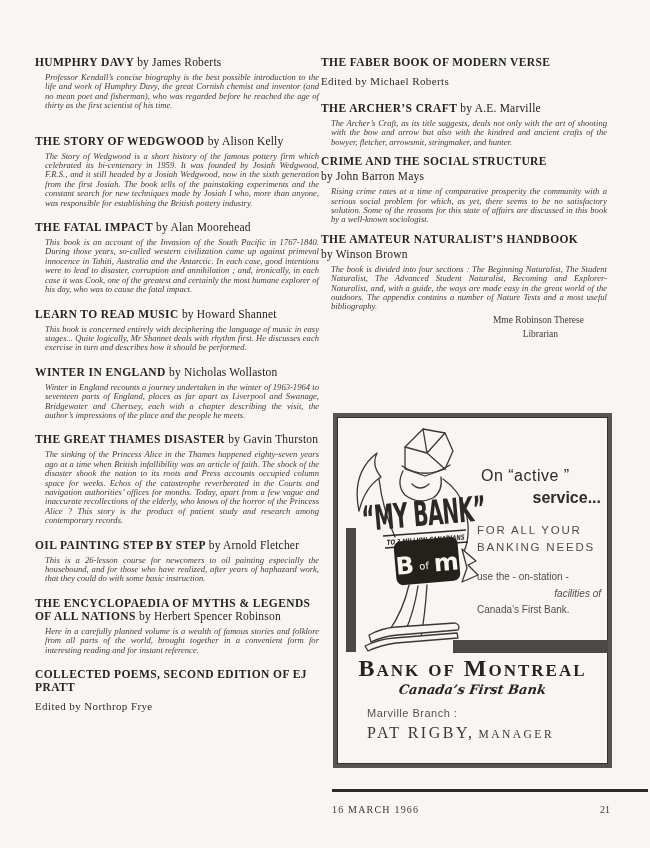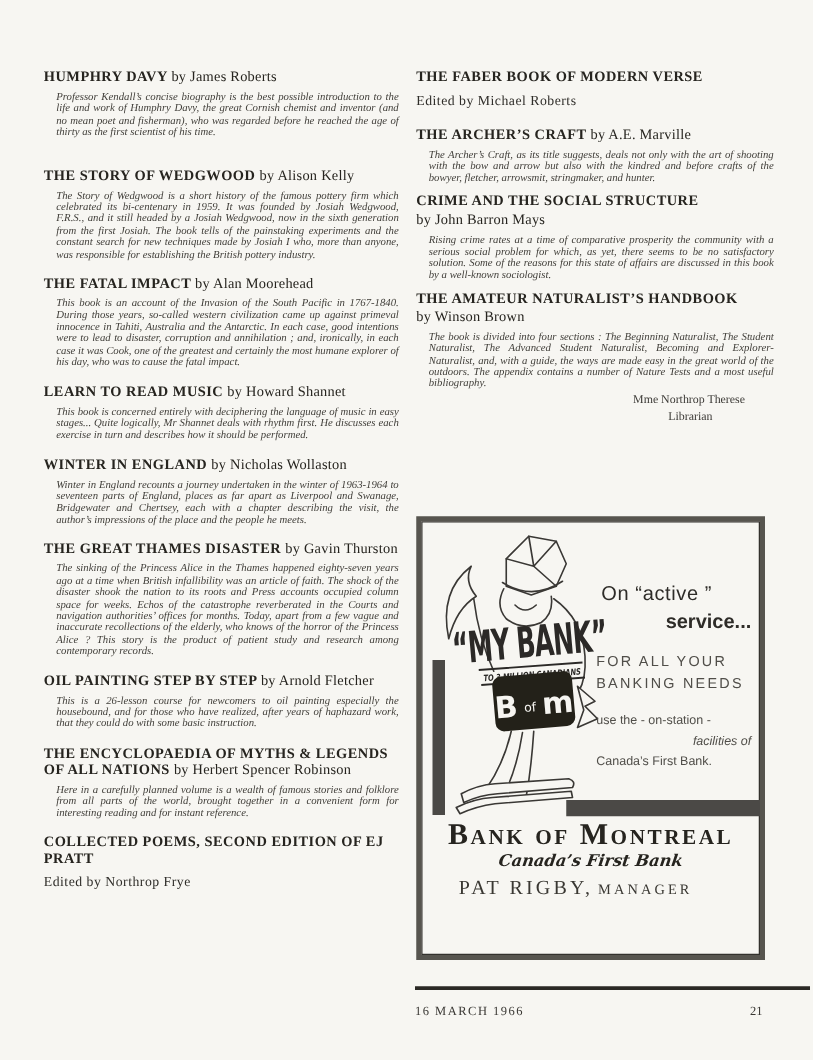--- a/index.html
+++ b/index.html
@@ -5,21 +5,21 @@
   html,body { margin:0; padding:0; }
   body {
     width:650px; height:848px; position:relative;
     background:#f7f6f2;
     font-family:"Liberation Serif", serif;
     color:#3f3d39;
     overflow:hidden;
   }
   .col { position:absolute; top:56px; }
   .col-left  { left:35px;  width:284px; }
-  .col-right { left:333px; width:286px; }
+  .col-right { left:321px; width:286px; }
 
   .review { margin-bottom:13px; }
   .review.gap-lg { margin-bottom:24px; }
   .review.gap-md { margin-bottom:15px; }
   .review.gap-sm { margin-bottom:8px; }
 
   h3.rtitle {
     margin:0 0 4px 0; font-size:11.5px; line-height:13px;
     letter-spacing:0.4px; color:#26241f; font-weight:bold;
   }
@@ -127,32 +127,32 @@
 
   <div class="col col-right">
 
     <section class="review gap-md">
       <h3 class="rtitle"><span>THE FABER BOOK OF MODERN VERSE</span></h3>
       <div class="editor-line">Edited by Michael Roberts</div>
     </section>
 
     <section class="review gap-sm">
       <h3 class="rtitle"><span>THE ARCHER’S CRAFT</span> <span class="by">by A.E. Marville</span></h3>
-      <p class="rbody">The Archer’s Craft, as its title suggests, deals not only with the art of shooting with the bow and arrow but also with the kindred and before crafts of the bowyer, fletcher, arrowsmit, stringmaker, and hunter.</p>
+      <p class="rbody">The Archer’s Craft, as its title suggests, deals not only with the art of shooting with the bow and arrow but also with the kindred and ancient crafts of the bowyer, fletcher, arrowsmit, stringmaker, and hunter.</p>
     </section>
 
     <section class="review gap-sm">
       <h3 class="rtitle"><span>CRIME AND THE SOCIAL STRUCTURE</span><span class="by-block">by John Barron Mays</span></h3>
       <p class="rbody">Rising crime rates at a time of comparative prosperity the community with a serious social problem for which, as yet, there seems to be no satisfactory solution. Some of the reasons for this state of affairs are discussed in this book by a well-known sociologist.</p>
     </section>
 
     <section class="review">
       <h3 class="rtitle"><span>THE AMATEUR NATURALIST’S HANDBOOK</span><span class="by-block">by Winson Brown</span></h3>
       <p class="rbody">The book is divided into four sections : The Beginning Naturalist, The Student Naturalist, The Advanced Student Naturalist, Becoming and Explorer-Naturalist, and, with a guide, the ways are made easy in the great world of the outdoors. The appendix contains a number of Nature Tests and a most useful bibliography.</p>
-      <div class="sig">Mme Northrop Therese</div>
+      <div class="sig">Mme Robinson Therese</div>
       <div class="sig role">Librarian</div>
     </section>
 
   </div>
 
   <div class="ad">
 
     <svg class="figure" width="165" height="245" viewBox="0 0 165 245">
       <g stroke="#3a3835" stroke-width="1.3" fill="none" stroke-linecap="round" stroke-linejoin="round">
         <path d="M38,34 Q12,54 20,92 Q26,68 42,58 Q32,46 38,34 Z" fill="#f7f6f2"></path>
@@ -194,20 +194,21 @@
         <div class="r">facilities of</div>
         <div>Canada’s First Bank.</div>
       </div>
     </div>
 
     <div class="ad-bar-h"></div>
 
     <div class="ad-bottom">
       <div class="bank-name">Bank of Montreal</div>
       <div class="bank-script">Canada’s First Bank</div>
+      <div class="branch">Marville Branch :</div>
       <div class="manager"><span class="nm">PAT RIGBY,</span> <span class="ttl">MANAGER</span></div>
     </div>
 
   </div>
 
   <div class="footer">
     <div class="footer-row">
       <span class="f-date">16 MARCH 1966</span>
       <span class="f-page">21</span>
     </div>

